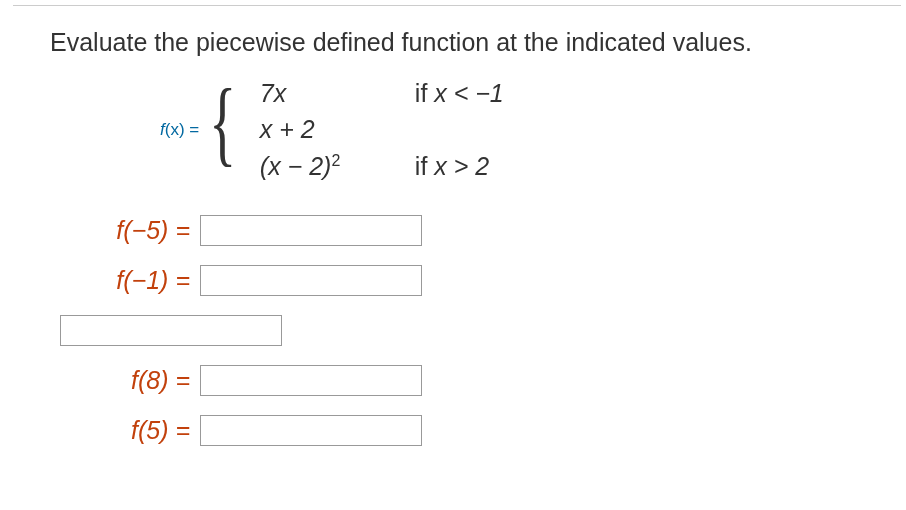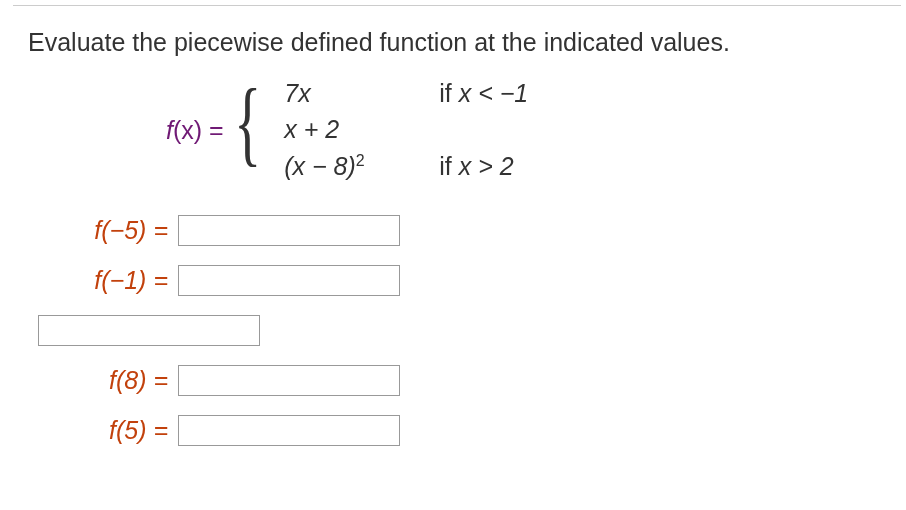--- a/index.html
+++ b/index.html
@@ -16,39 +16,38 @@
     }
     .top-line {
       position: absolute;
       top: 5px;
       left: 13px;
       right: 5px;
       height: 1px;
       background: #ccc;
     }
     .content {
-      padding: 28px 28px;
+      padding: 28px 50px;
     }
     .prompt {
       font-size: 25px;
       color: #333;
       margin-bottom: 18px;
     }
     .equation-block {
       display: flex;
       align-items: center;
       margin-left: 110px;
       margin-bottom: 25px;
     }
     .fx-label {
-      font-size: 25px;
-      color: #701a75;
+      font-size: 17px;
+      color: #0369a1;
       font-style: italic;
       margin-right: 10px;
-      margin-left: 28px;
     }
     .fx-label .paren {
       font-style: normal;
     }
     .brace-wrap {
       display: flex;
       align-items: stretch;
     }
     .brace {
       font-size: 95px;
@@ -133,21 +132,21 @@
         <div class="piece-row">
           <span class="piece-expr"><span class="ital">7x</span></span>
           <span class="piece-cond"><span>if </span><span class="ital">x &lt; −1</span></span>
         </div>
 
         <div class="piece-row">
           <span class="piece-expr"><span class="ital">x + 2</span></span>
         </div>
 
         <div class="piece-row">
-          <span class="piece-expr"><span class="ital">(x − 8)</span><span class="sup">2</span></span>
+          <span class="piece-expr"><span class="ital">(x − 2)</span><span class="sup">2</span></span>
           <span class="piece-cond"><span>if </span><span class="ital">x &gt; 2</span></span>
         </div>
 
       </div>
     </div>
   </div>
 
   <div class="answers">
 
     <div class="answer-row">

